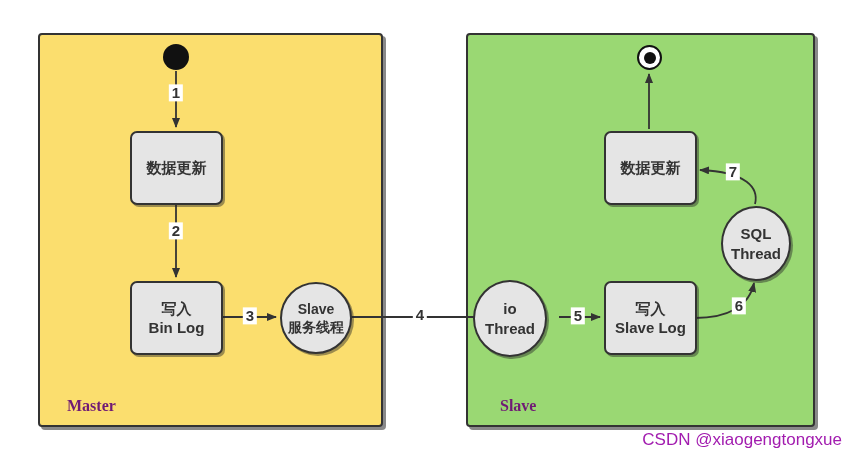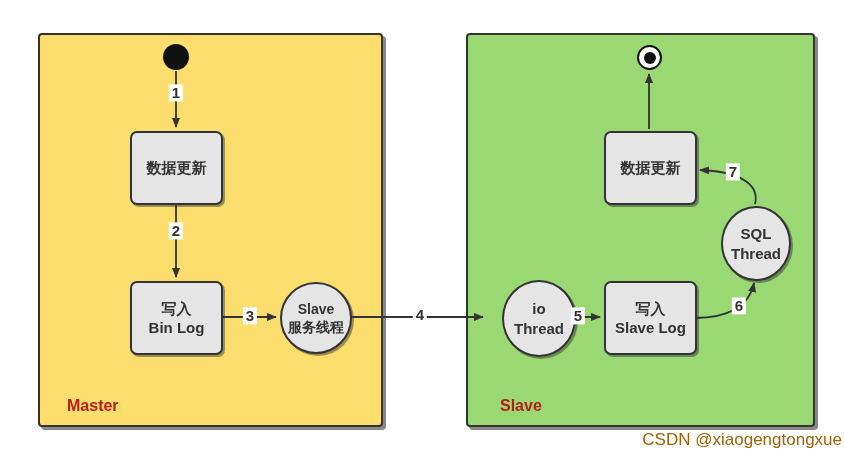--- a/index.html
+++ b/index.html
@@ -3,52 +3,52 @@
 <meta charset="utf-8">
 <style>
   html,body{margin:0;padding:0;background:#ffffff;}
   body{width:845px;height:458px;position:relative;font-family:"Liberation Sans","DejaVu Sans",sans-serif;}
   .canvas{position:absolute;left:0;top:0;width:845px;height:458px;overflow:hidden;}
 
   .container{position:absolute;top:33px;height:390px;border:2px solid #333;border-radius:4px;
              box-shadow:3px 3px 0 rgba(40,40,40,0.55);z-index:1;}
   .container.master{left:38px;width:341px;background:#FBDE6E;}
   .container.slave{left:466px;width:345px;background:#9AD873;}
-  .container-label{position:absolute;bottom:10px;font-size:16px;font-weight:bold;color:#b91c1c;}
+  .container-label{position:absolute;bottom:10px;font-size:16px;font-weight:bold;color:#701a75;font-family:Liberation Serif, serif;}
   .container.master .container-label{left:27px;}
   .container.slave .container-label{left:32px;}
 
   svg.edges{position:absolute;left:0;top:0;z-index:2;}
 
   .node{position:absolute;background:#e5e5e5;border:2px solid #333;color:#333;
         display:flex;flex-direction:column;align-items:center;justify-content:center;
         text-align:center;font-size:15px;font-weight:bold;line-height:1.3;z-index:3;
         box-shadow:2px 2px 0 rgba(40,40,40,0.45);}
   .node.box{border-radius:7px;}
   .node.circle{border-radius:50%;}
 
   .box-master-update{left:130px;top:131px;width:89px;height:70px;}
   .box-binlog{left:130px;top:281px;width:89px;height:70px;}
   .circ-slave-thread{left:280px;top:282px;width:68px;height:68px;font-size:14px;}
-  .circ-io{left:502px;top:280px;width:70px;height:73px;}
+  .circ-io{left:473px;top:280px;width:70px;height:73px;}
   .box-relaylog{left:604px;top:281px;width:89px;height:70px;}
   .circ-sql{left:721px;top:206px;width:66px;height:71px;align-items:center;}
   .box-slave-update{left:604px;top:131px;width:89px;height:70px;}
 
   .start-node{position:absolute;left:163px;top:44px;width:26px;height:26px;border-radius:50%;
               background:#111;z-index:3;}
   .end-node{position:absolute;left:637px;top:45px;width:25px;height:25px;border-radius:50%;
             background:#fff;border:2.5px solid #111;box-sizing:border-box;z-index:3;
             display:flex;align-items:center;justify-content:center;}
   .end-node .dot{width:12px;height:12px;border-radius:50%;background:#111;}
 
   .edge-label{position:absolute;transform:translate(-50%,-50%);background:#fff;color:#333;
               font-size:15px;font-weight:bold;padding:0 3px;line-height:1.15;z-index:4;}
 
-  .watermark{position:absolute;right:3px;top:430px;font-size:17px;color:#a16207;z-index:5;}
+  .watermark{position:absolute;right:3px;top:430px;font-size:17px;color:#a21caf;z-index:5;}
 </style>
 </head>
 <body>
 
 <div class="canvas">
 
   <div class="container master">
     <span class="container-label">Master</span>
   </div>
   <div class="container slave">

